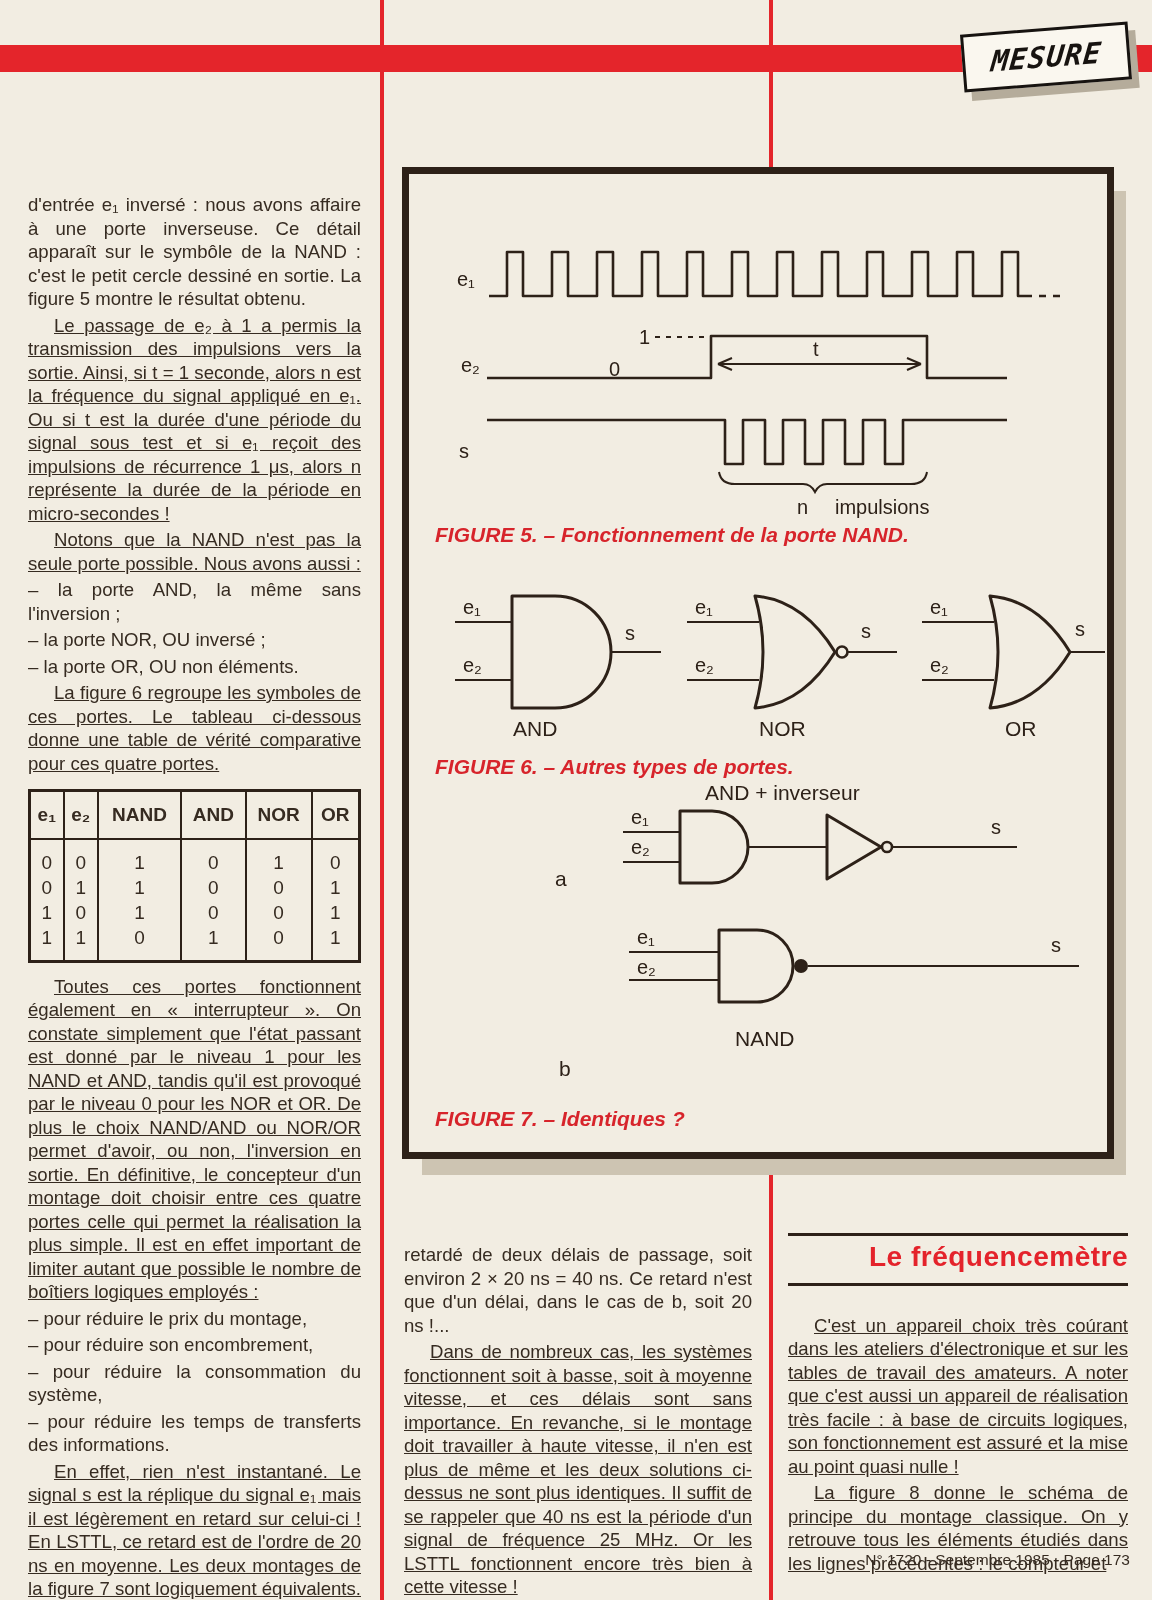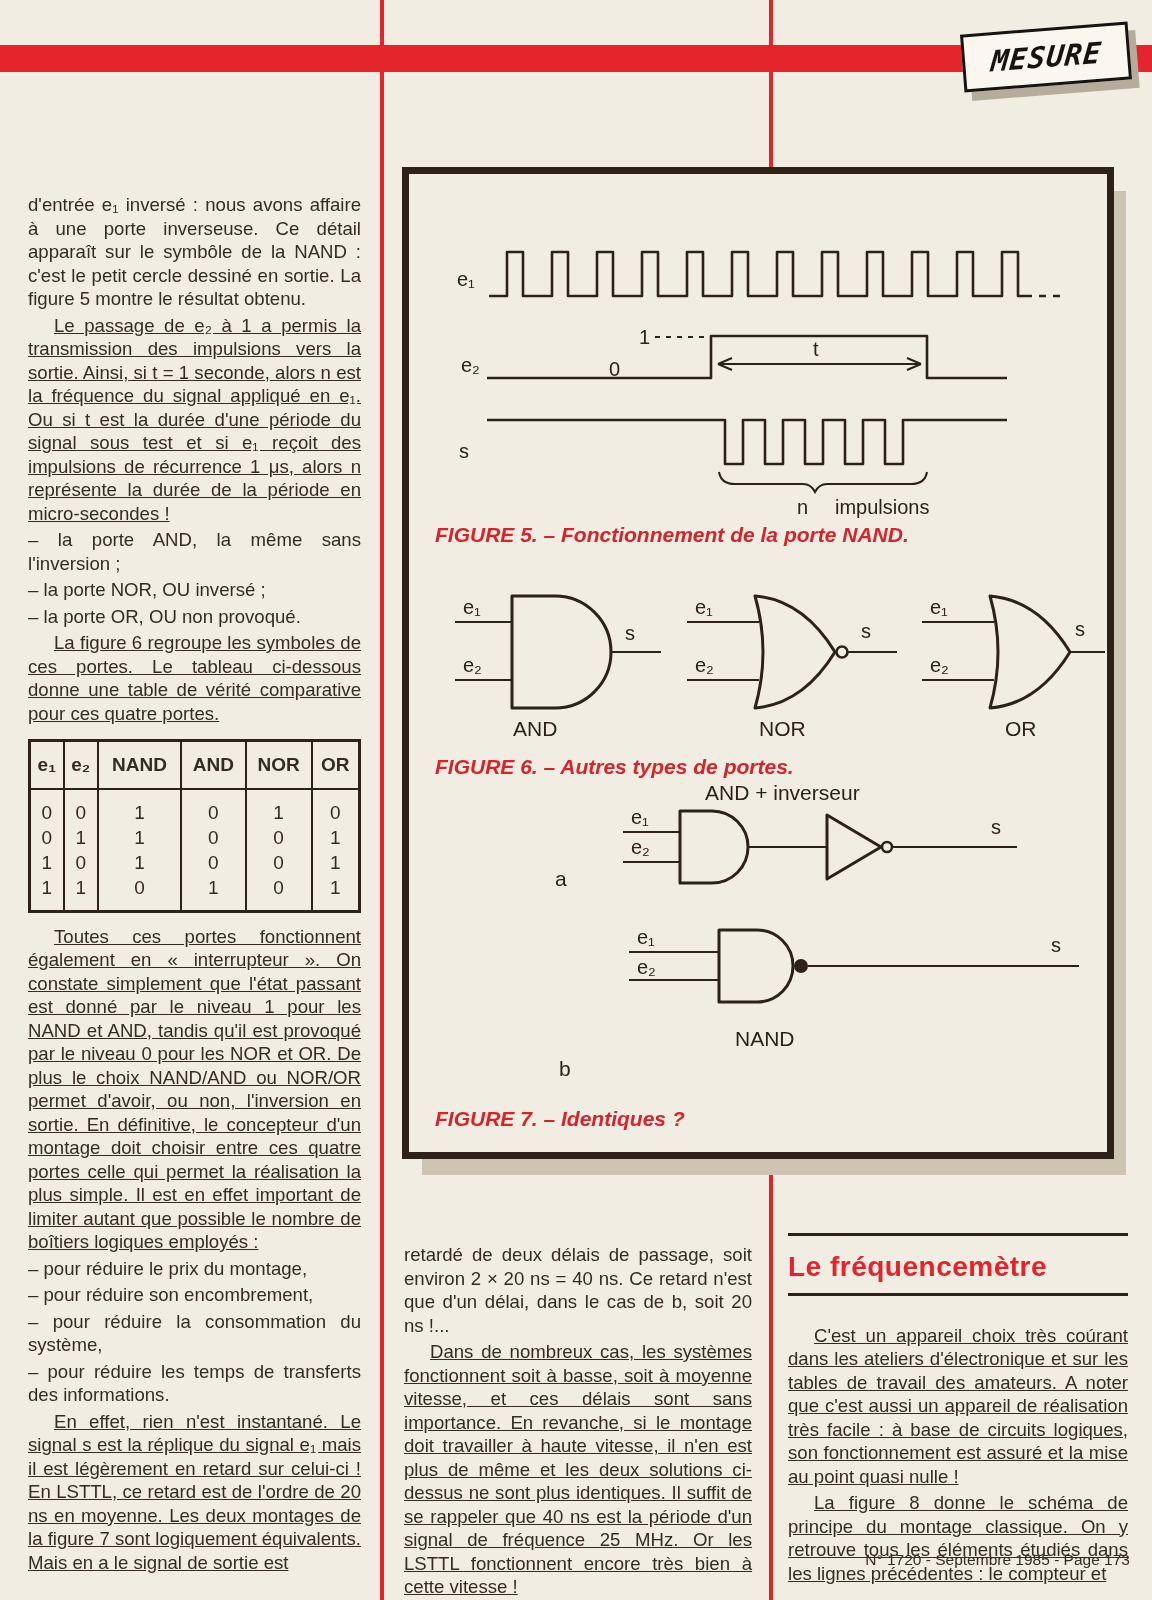--- a/index.html
+++ b/index.html
@@ -52,21 +52,21 @@
   .thin{fill:none; stroke:#2d2118; stroke-width:2;}
   .gate{fill:none; stroke:#2d2118; stroke-width:3; stroke-linejoin:round;}
   .bubble{fill:none; stroke:#2d2118; stroke-width:2.6;}
   .bubble-filled{fill:#2d2118; stroke:#2d2118; stroke-width:2;}
   .lbl{font-family:"Liberation Sans","DejaVu Sans",sans-serif; font-size:20px; fill:#2d2118;}
   .gname{font-family:"Liberation Sans","DejaVu Sans",sans-serif; font-size:21px; fill:#2d2118;}
   .cap{font-family:"Liberation Sans","DejaVu Sans",sans-serif; font-size:21px; font-style:italic; font-weight:bold; fill:#d7242b;}
   
   .heading-box{
     border-top:3px solid #2d2118; border-bottom:3px solid #2d2118;
-    padding:19px 0 11px 0; margin:0 0 28px 0; text-align:left;
+    padding:9px 0 11px 0; margin:0 0 28px 0; text-align:right;
   }
   .heading-box span{color:#e4232b; font-weight:bold; font-size:28px; letter-spacing:0.5px;}
   
   .footer{
     position:absolute; left:788px; top:1551px; width:342px; text-align:right;
     font-weight:normal; font-size:15.5px; color:#362b21; z-index:2;
   }
 </style>
 </head>
 <body>
@@ -78,23 +78,24 @@
   <div class="vline vline-top-right"></div>
   <div class="vline vline-bottom-right"></div>
 
   <div class="mesure-logo">
     <span>MESURE</span>
   </div>
 
   <div class="col col-left">
     <p class="jp">d'entrée e₁ inversé : nous avons affaire à une porte inverseuse. Ce détail apparaît sur le symbôle de la NAND : c'est le petit cercle dessiné en sortie. La figure 5 montre le résultat obtenu.</p>
     <p class="jp ind">Le passage de e₂ à 1 a permis la transmission des impulsions vers la sortie. Ainsi, si t = 1 seconde, alors n est la fréquence du signal appliqué en e₁. Ou si t est la durée d'une période du signal sous test et si e₁ reçoit des impulsions de récurrence 1 μs, alors n représente la durée de la période en micro-secondes !</p>
+    <p class="jp ind">Notons que la NAND n'est pas la seule porte possible. Nous avons aussi :</p>
     <p class="jp">– la porte AND, la même sans l'inversion ;</p>
     <p class="jp">– la porte NOR, OU inversé ;</p>
-    <p class="jp">– la porte OR, OU non provoqué.</p>
+    <p class="jp">– la porte OR, OU non éléments.</p>
     <p class="jp ind">La figure 6 regroupe les symboles de ces portes. Le tableau ci-dessous donne une table de vérité comparative pour ces quatre portes.</p>
 
     <table class="truth-table">
       <thead>
         <tr>
           <th>e₁</th>
           <th>e₂</th>
           <th>NAND</th>
           <th>AND</th>
           <th>NOR</th>

